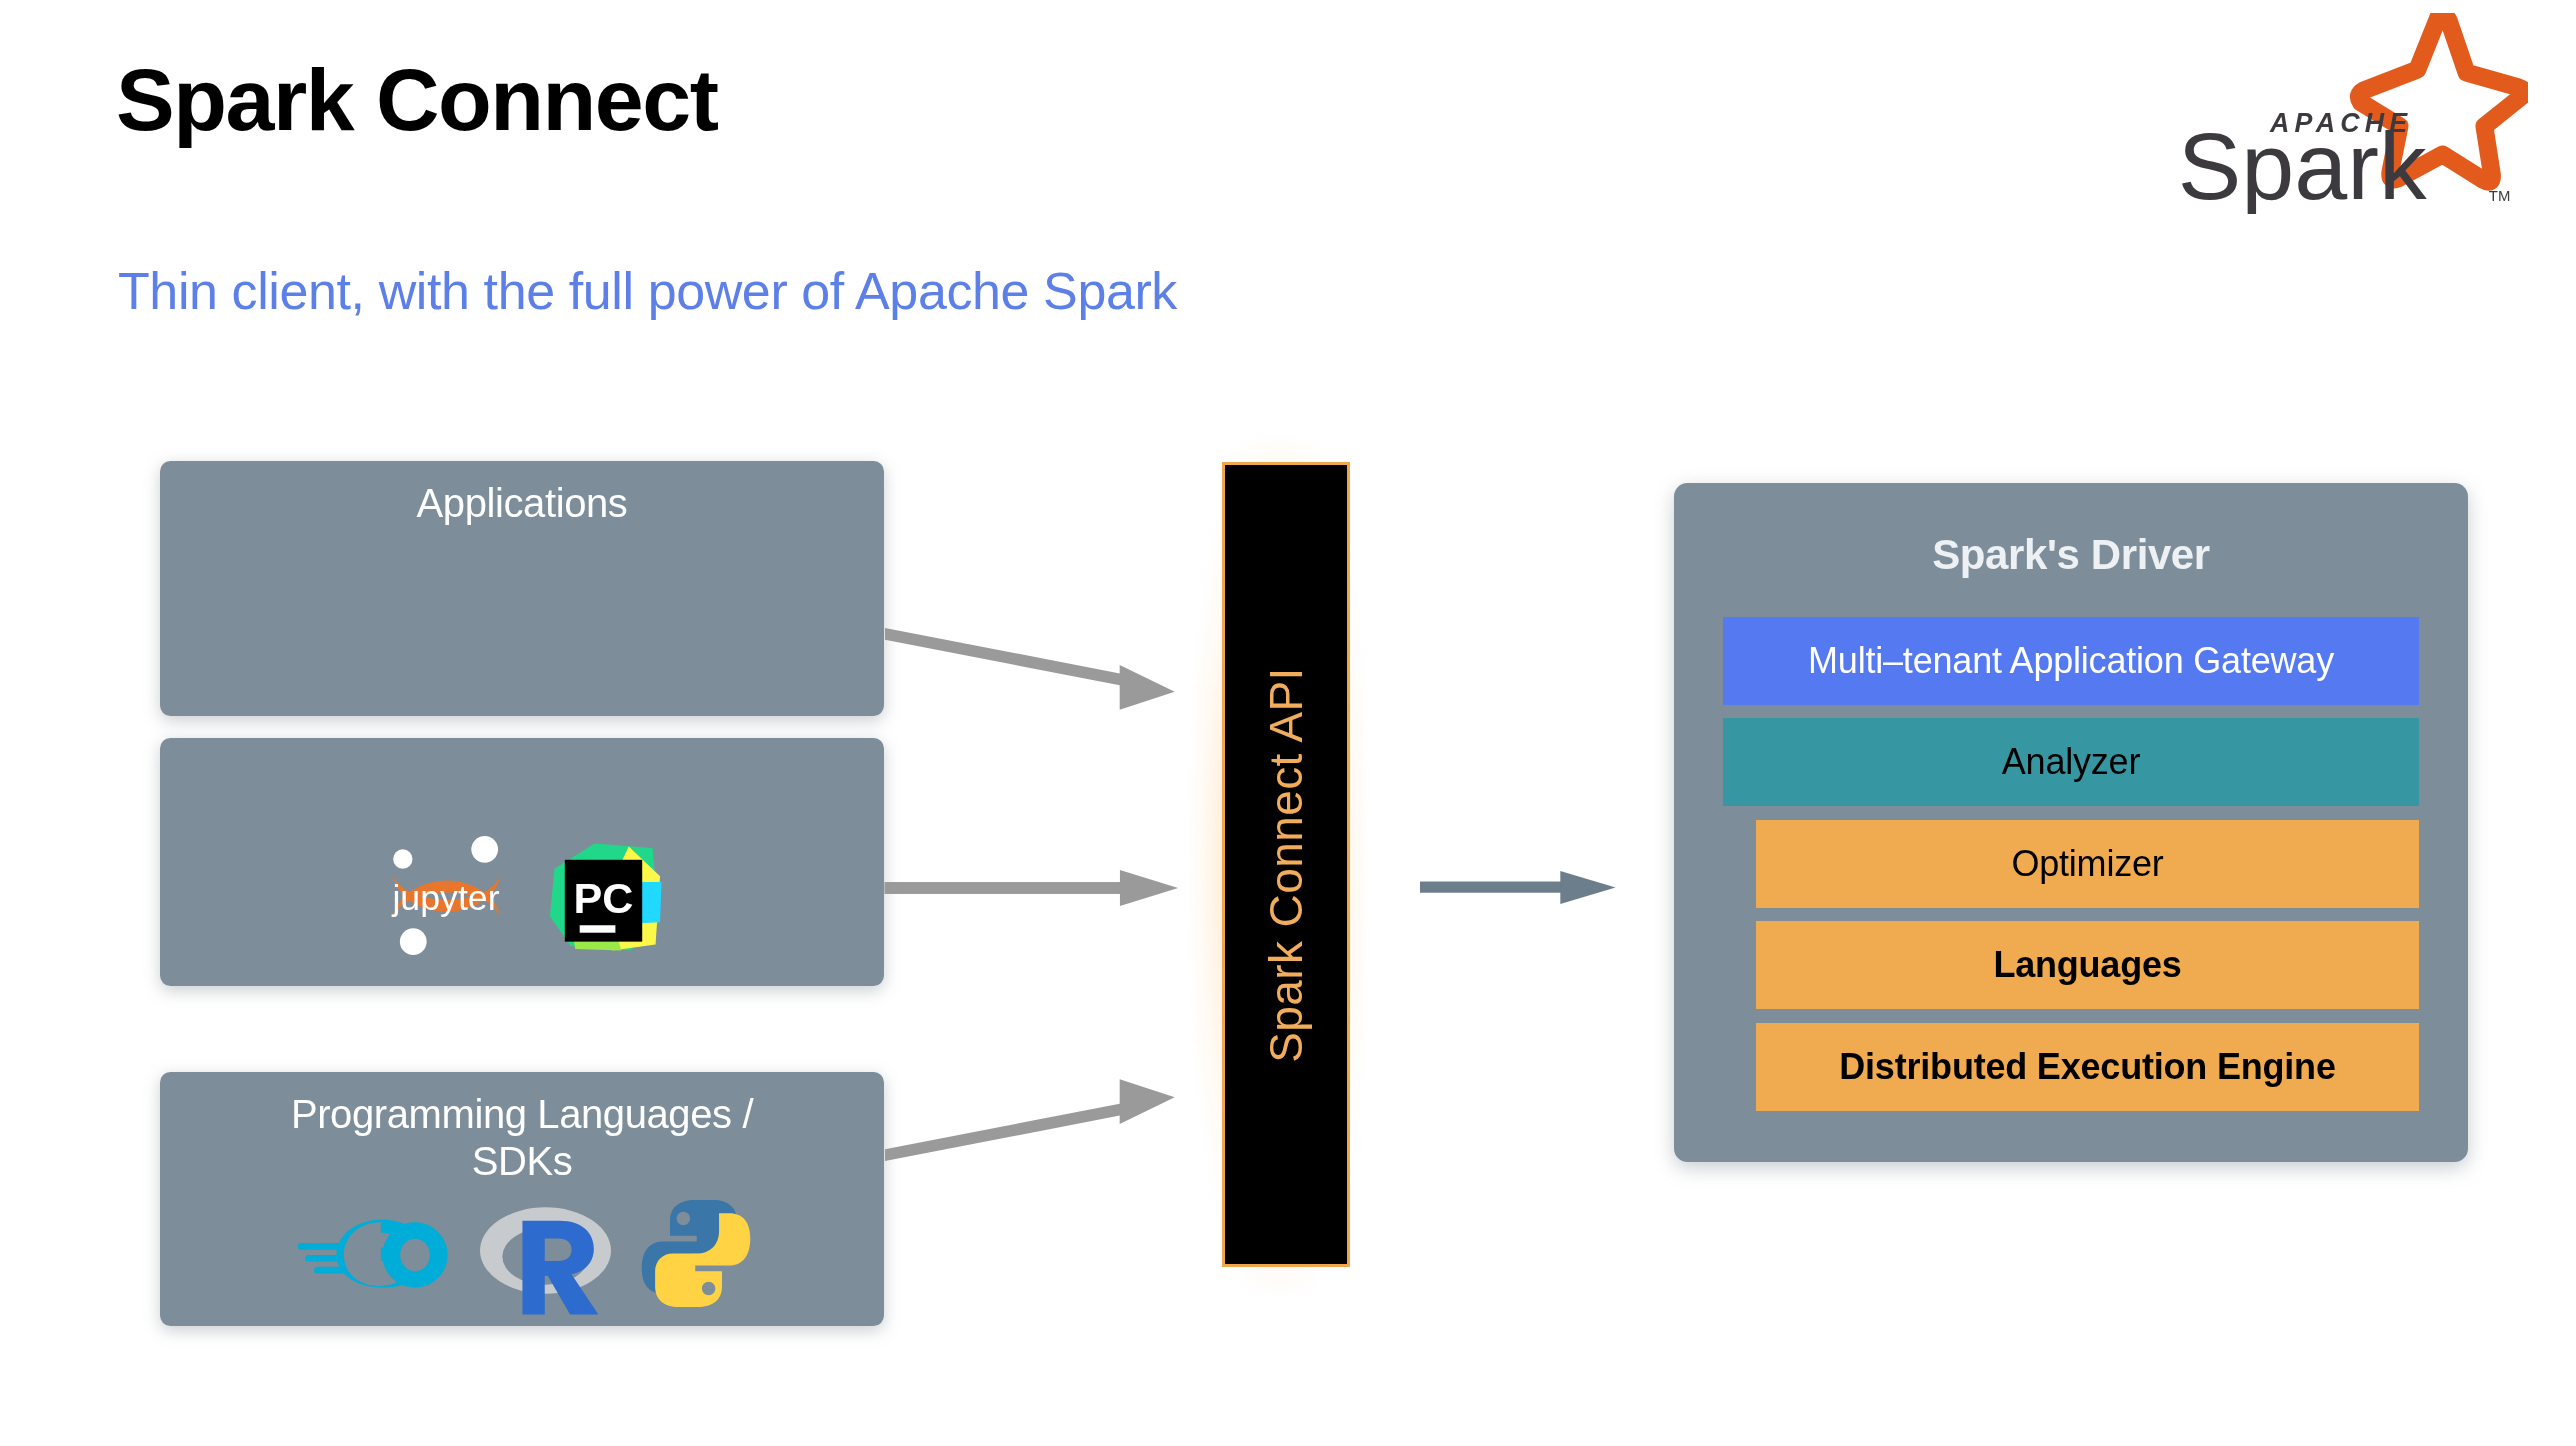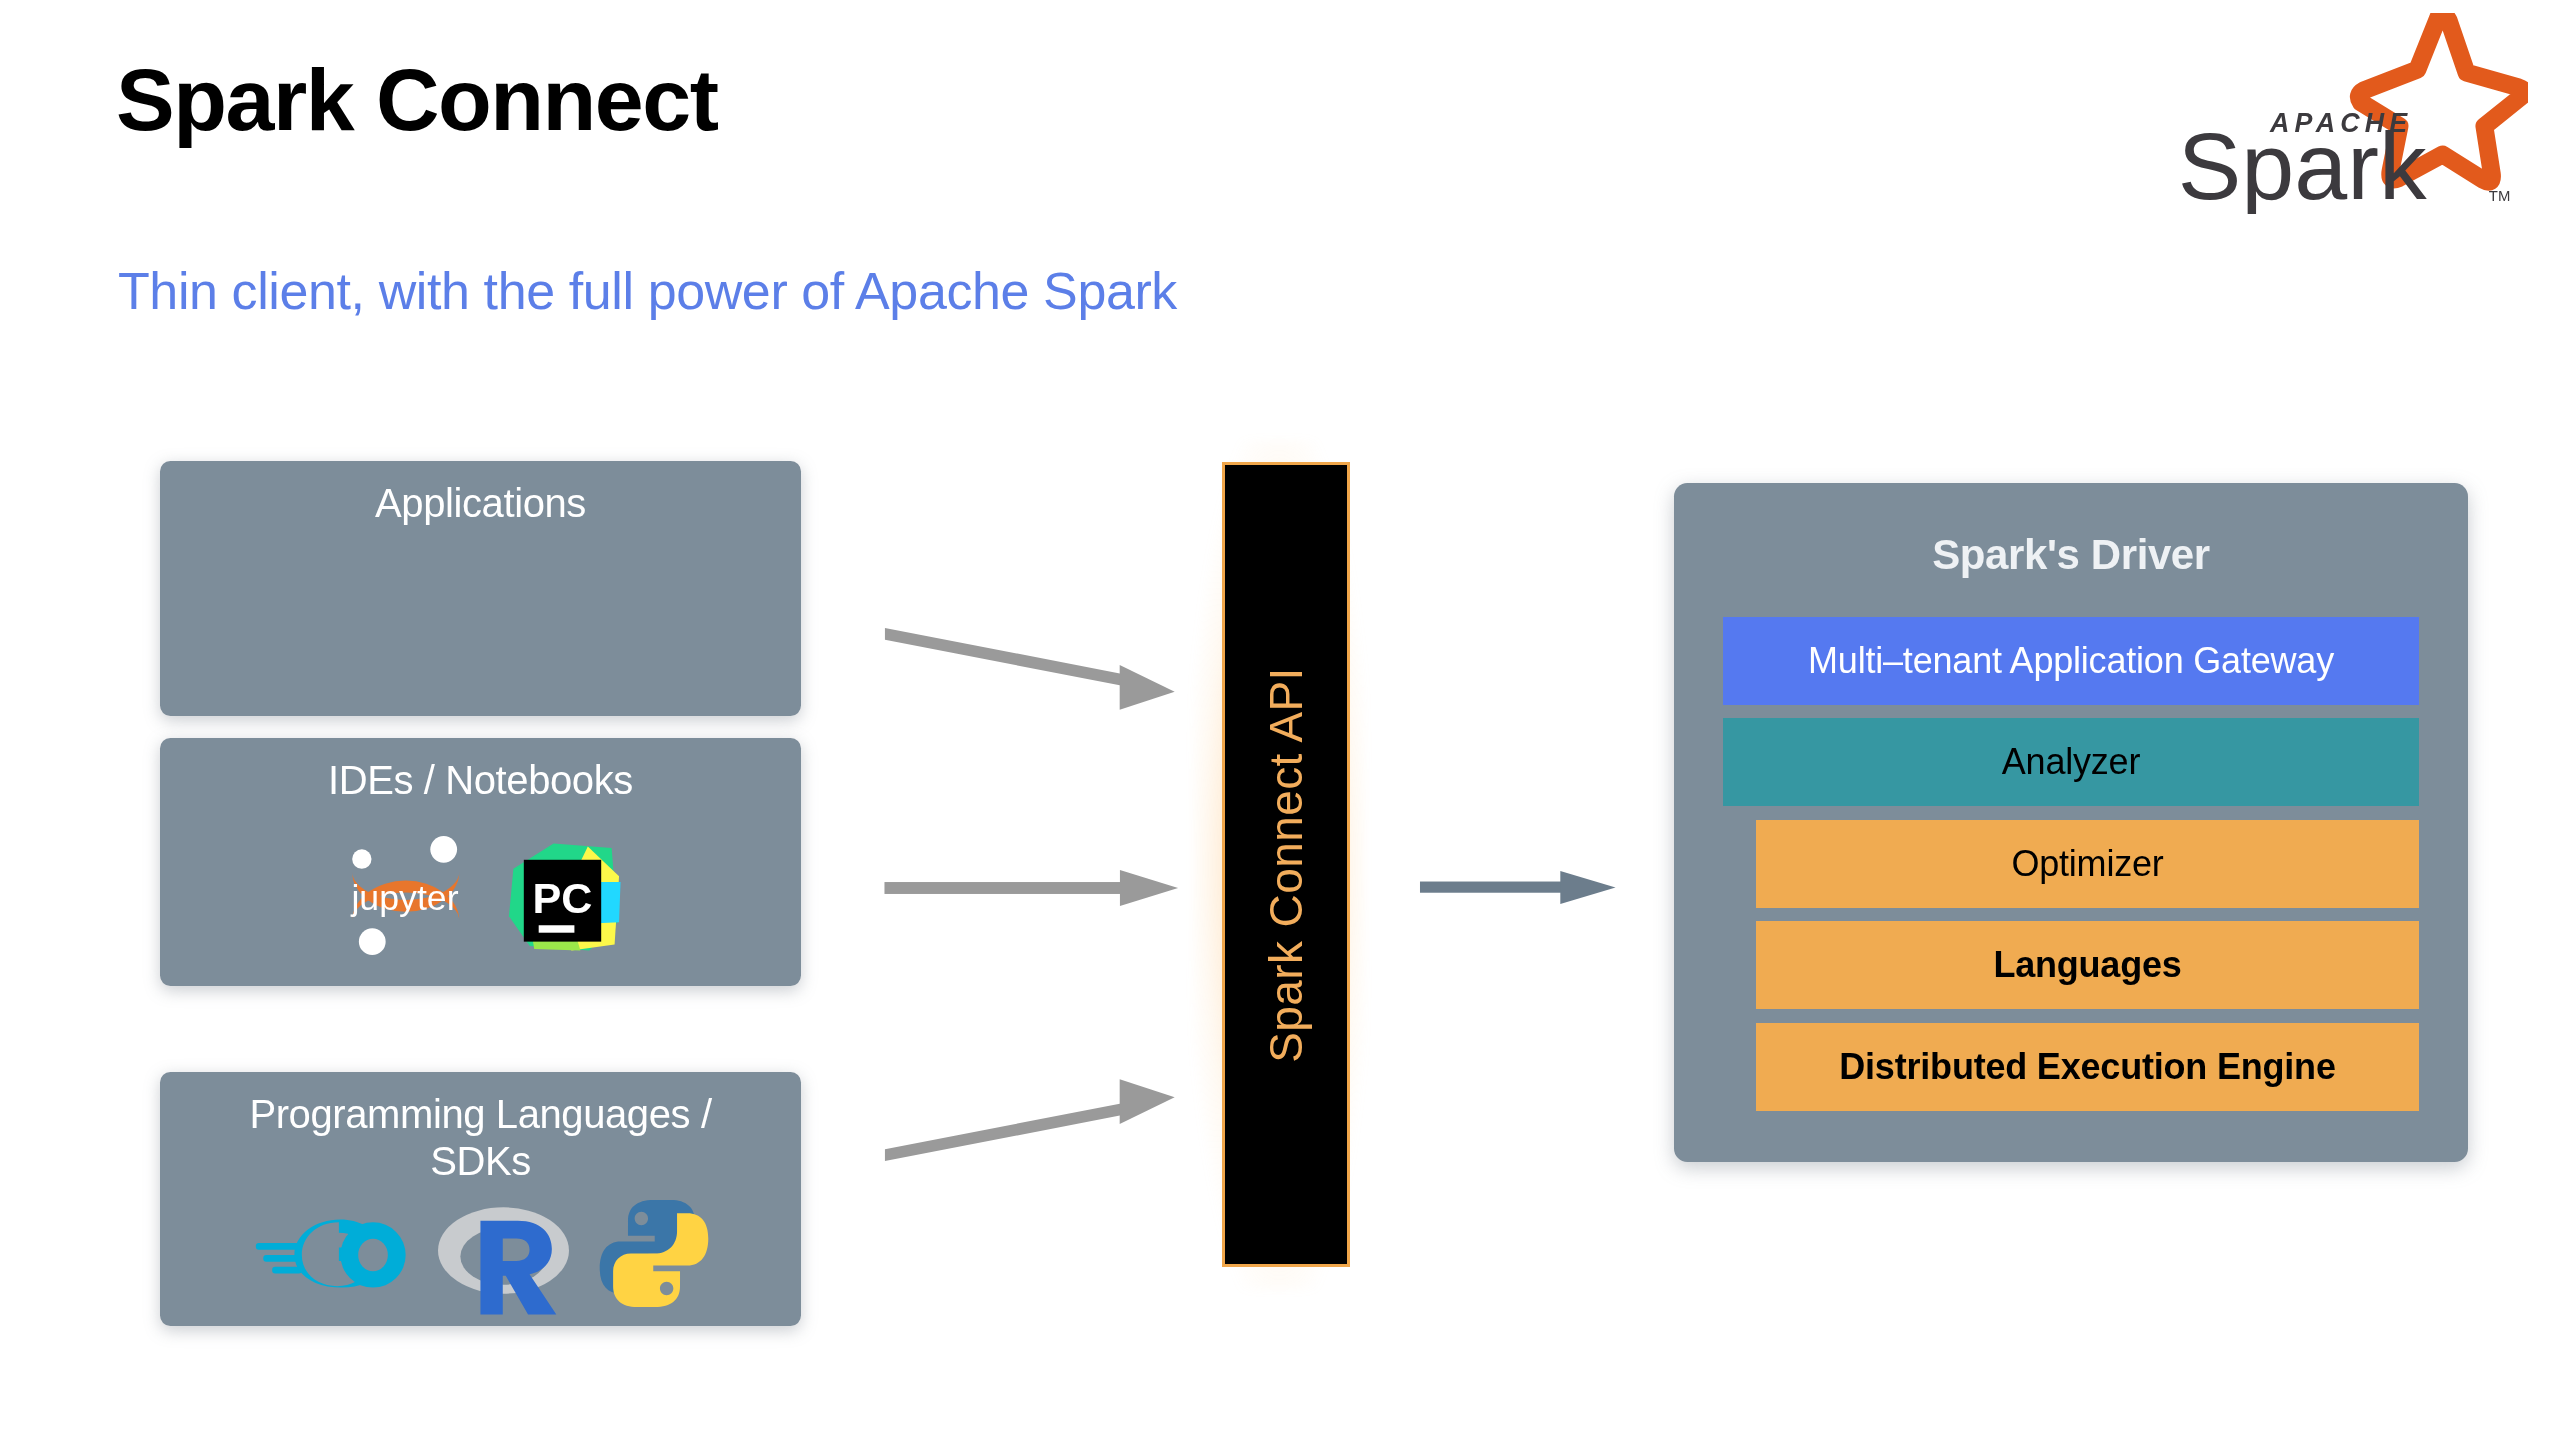--- a/index.html
+++ b/index.html
@@ -47,21 +47,21 @@
     right: 48px;
     top: 13.4px;
     width: 388px;
     height: 201px;
   }
 
   
   .client-card {
     position: absolute;
     left: 160px;
-    width: 641px;
+    width: 724px;
     background: #7d8d9a;
     border-radius: 10.4px;
     box-shadow: 0 4.5px 16.4px rgba(120,130,140,0.38);
     box-sizing: border-box;
   }
   .card-title {
     color: #ffffff;
     text-align: center;
     font-size: 40px;
     font-weight: 400;
@@ -206,21 +206,20 @@
 
     <text x="50" y="250" font-family="'Liberation Sans', sans-serif" font-size="128" font-weight="400" fill="#3C3A3E">Spark</text>
     <text x="468" y="252" font-family="'Liberation Sans', sans-serif" font-size="20" fill="#3C3A3E">TM</text>
   </svg>
 
   <div class="client-card" id="card-applications">
     <div class="card-title">Applications</div>
   </div>
 
   <div class="client-card" id="card-ides">
-    <div class="card-title">IDEs / Notebooks</div>
     <div class="logo-row" id="ide-logo-row">
 
       <svg width="136" height="125" viewBox="0 0 182 168">
         <circle cx="33" cy="35" r="13" fill="#ffffff"></circle>
         <circle cx="143" cy="22" r="18" fill="#ffffff"></circle>
         <circle cx="47" cy="146" r="18" fill="#ffffff"></circle>
         <path d="M20 52 A72 54 0 0 0 164 52 A72 38 0 0 1 20 52 Z" fill="#E8762C"></path>
         <path d="M20 118 A72 54 0 0 1 164 118 A72 38 0 0 0 20 118 Z" fill="#E8762C"></path>
         <text x="91" y="104" text-anchor="middle" font-family="'Liberation Sans', sans-serif" font-size="48" fill="#ffffff">jupyter</text>
       </svg>

